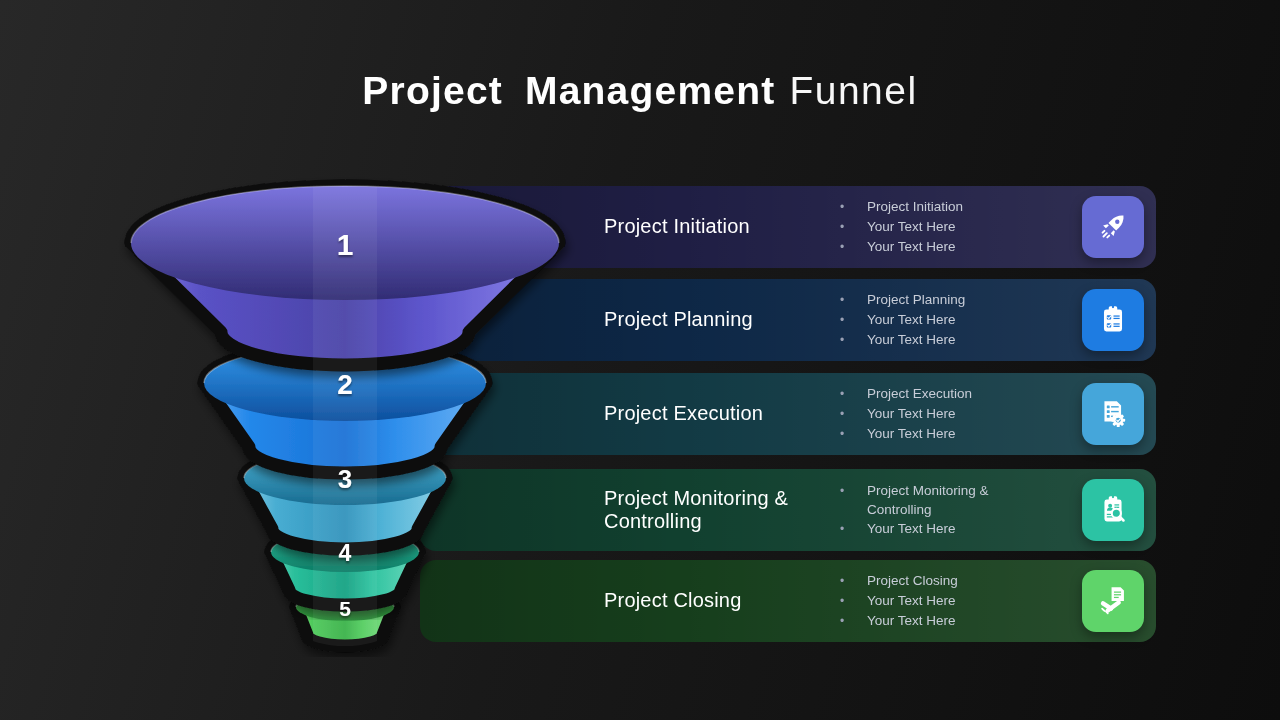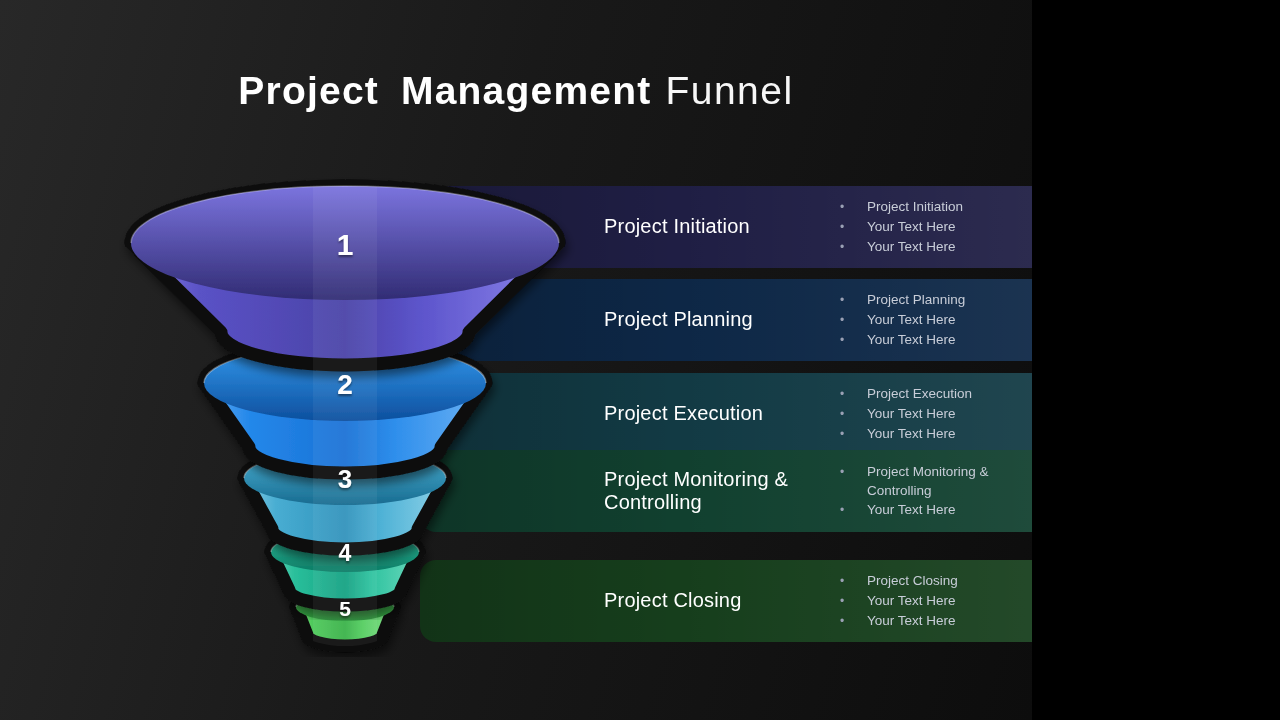--- a/index.html
+++ b/index.html
@@ -1,17 +1,17 @@
 <!DOCTYPE html>
 <html><head>
 <meta charset="utf-8">
 <style>
   html,body{margin:0;padding:0;background:#000;}
   .stage{
-    position:relative;width:1032px;height:720px;overflow:hidden;
+    position:relative;width:1280px;height:720px;overflow:hidden;
     background:linear-gradient(105deg,#282828 0%,#191919 45%,#0d0d0d 100%);
     font-family:"Liberation Sans",sans-serif;
   }
   
   .slide-title{
     position:absolute;top:68px;left:0;right:0;z-index:4;
     text-align:center;color:#ffffff;font-size:39px;line-height:46px;
   }
   .slide-title .t-main{font-weight:700;letter-spacing:1.2px;word-spacing:10px;}
   .slide-title .t-accent{font-weight:400;margin-left:14px;letter-spacing:1.5px;opacity:.97;}
@@ -152,21 +152,21 @@
             <rect x="-1.6" y="-7.3" width="3.2" height="14.6" rx="1" transform="rotate(135)"></rect>
             <circle r="5.2"></circle>
           </g>
           <circle r="2.6" fill="var(--tile)"></circle>
           <path d="M-1.6 0l1.3 1.4 2.1-2.6" stroke="#fff" stroke-width="1.2" fill="none" stroke-linecap="round"></path>
         </g>
       </svg>
     </div>
   </div>
 
-  <div class="row" style="top: 450px; --bar: #11402f;">
+  <div class="row" style="top: 469px; --bar: #11402f;">
     <div class="row-title">Project Monitoring &amp; Controlling</div>
     <ul class="bullets">
       <li>
           <span class="btext">Project Monitoring  &amp; Controlling</span>
         </li>
       <li>
           <span class="btext">Your Text Here</span>
         </li>
 
     </ul>

